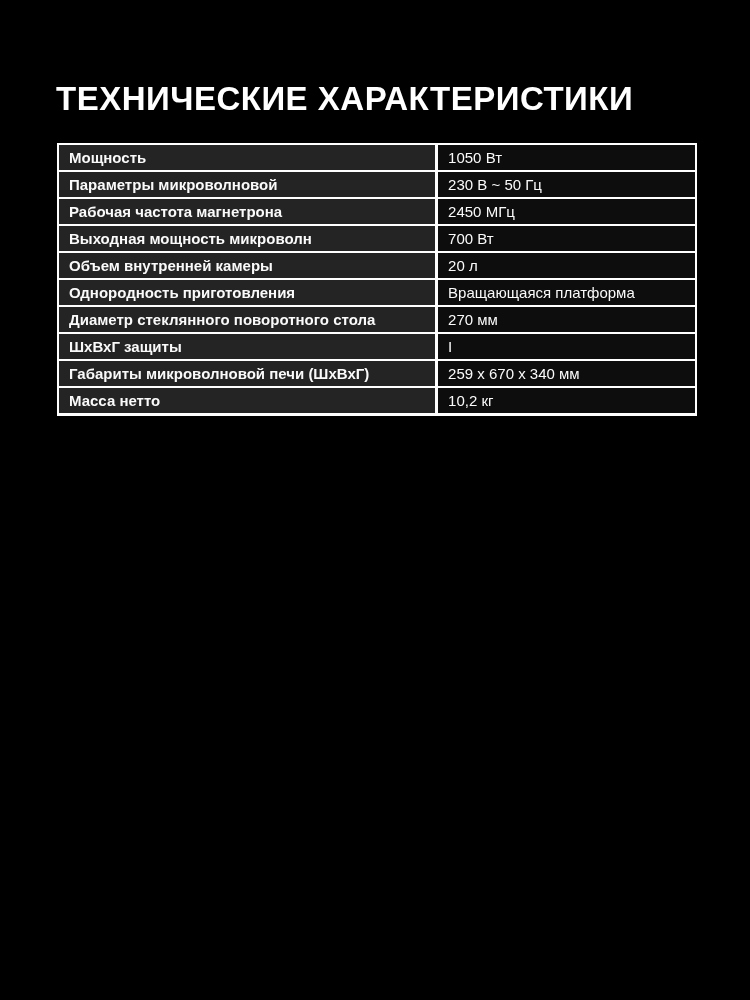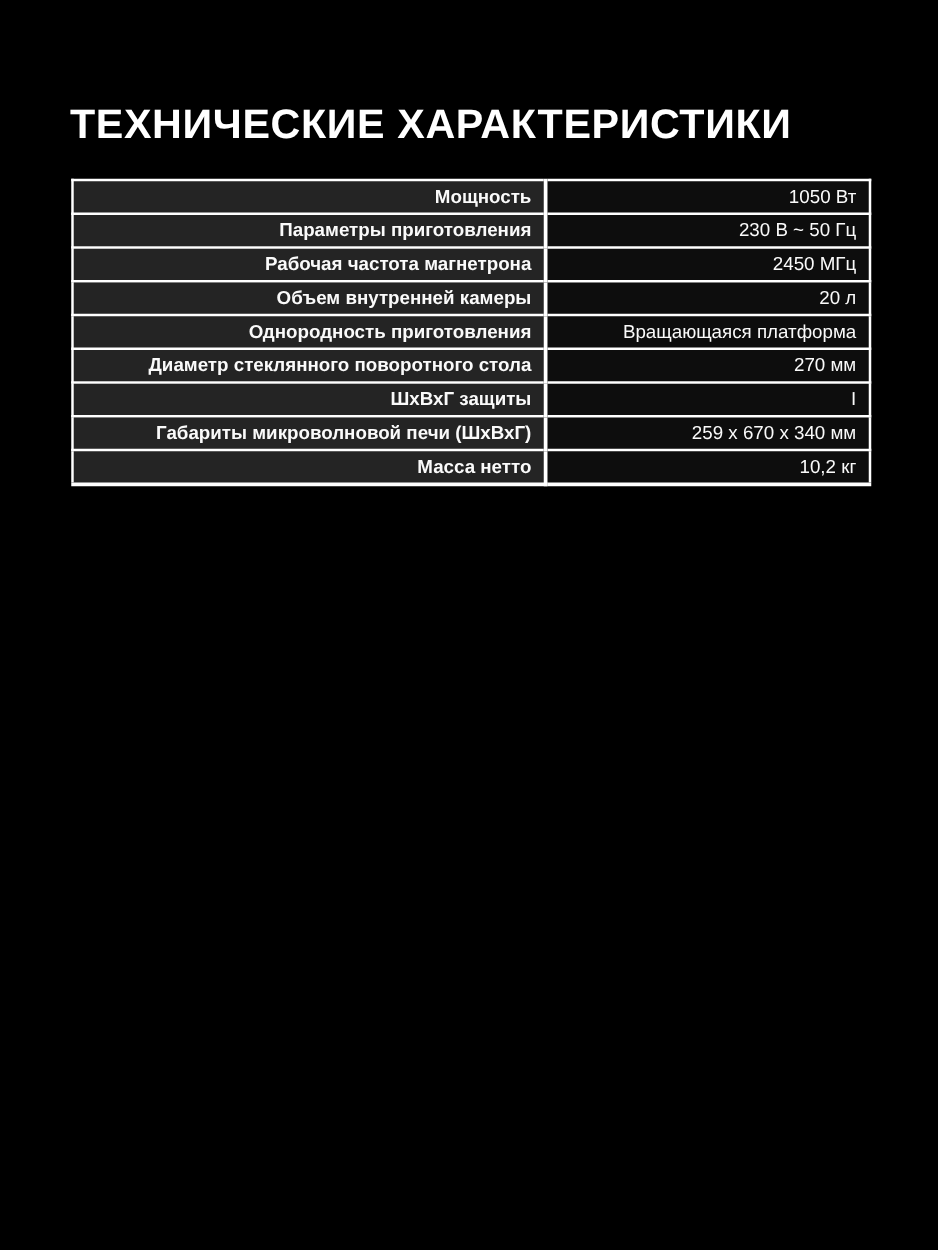--- a/index.html
+++ b/index.html
@@ -37,21 +37,20 @@
   .spec-table td {
     border: 2px solid #ffffff;
     height: 23px;
     padding: 1px 10px;
     font-size: 15px;
     line-height: 1.2;
     color: #fafafa;
     vertical-align: middle;
     white-space: nowrap;
     overflow: hidden;
-    text-align: right;
   }
   .spec-table td.label-cell {
     width: 60%;
     background: #242424;
     font-weight: 700;
     border-right-width: 3px;
   }
   .spec-table td.value-cell {
     width: 40%;
     background: #0d0d0d;
@@ -69,29 +68,33 @@
   <h1 class="page-title">ТЕХНИЧЕСКИЕ ХАРАКТЕРИСТИКИ</h1>
 
   <table class="spec-table">
     <tbody>
   <tr>
     <td class="label-cell">Мощность</td>
     <td class="value-cell">1050 Вт</td>
   </tr>
 
   <tr>
-    <td class="label-cell">Параметры приготовления</td>
+    <td class="label-cell">Параметры микроволновой</td>
     <td class="value-cell">230 В ~ 50 Гц</td>
   </tr>
 
   <tr>
     <td class="label-cell">Рабочая частота магнетрона</td>
     <td class="value-cell">2450 МГц</td>
   </tr>
 
+  <tr>
+    <td class="label-cell">Выходная мощность микроволн</td>
+    <td class="value-cell">700 Вт</td>
+  </tr>
 
   <tr>
     <td class="label-cell">Объем внутренней камеры</td>
     <td class="value-cell">20 л</td>
   </tr>
 
   <tr>
     <td class="label-cell">Однородность приготовления</td>
     <td class="value-cell">Вращающаяся платформа</td>
   </tr>

